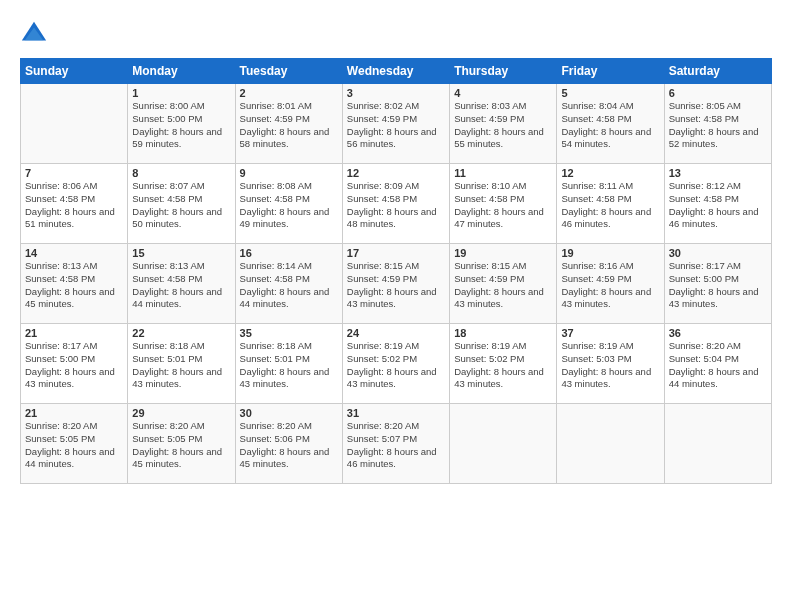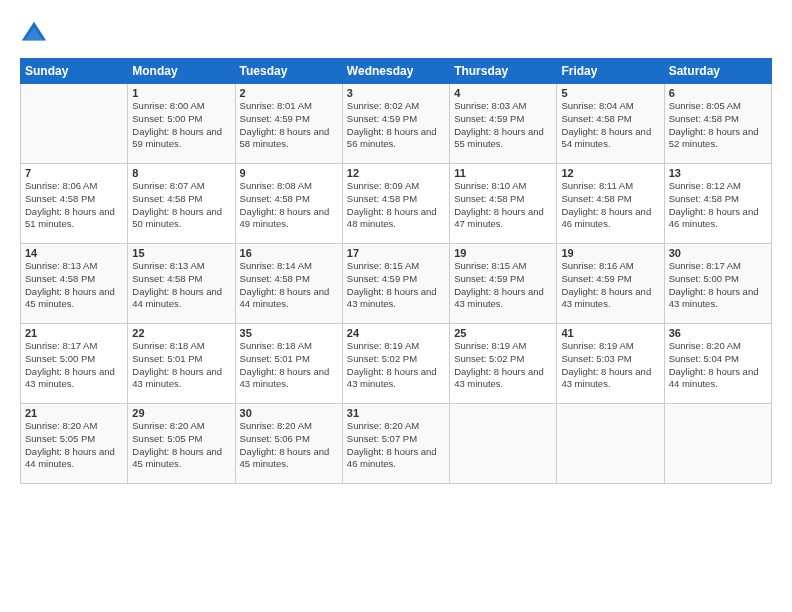--- a/index.html
+++ b/index.html
@@ -271,27 +271,27 @@
             Sunrise: 8:18 AM<br>Sunset: 5:01 PM<br>Daylight: 8 hours and 43 minutes.
           </div>
         </td>
         <td>
           <span class="day-number">24</span>
           <div class="day-info">
             Sunrise: 8:19 AM<br>Sunset: 5:02 PM<br>Daylight: 8 hours and 43 minutes.
           </div>
         </td>
         <td>
-          <span class="day-number">25</span>
+          <span class="day-number">18</span>
           <div class="day-info">
             Sunrise: 8:19 AM<br>Sunset: 5:02 PM<br>Daylight: 8 hours and 43 minutes.
           </div>
         </td>
         <td>
-          <span class="day-number">41</span>
+          <span class="day-number">37</span>
           <div class="day-info">
             Sunrise: 8:19 AM<br>Sunset: 5:03 PM<br>Daylight: 8 hours and 43 minutes.
           </div>
         </td>
         <td>
           <span class="day-number">36</span>
           <div class="day-info">
             Sunrise: 8:20 AM<br>Sunset: 5:04 PM<br>Daylight: 8 hours and 44 minutes.
           </div>
         </td>

